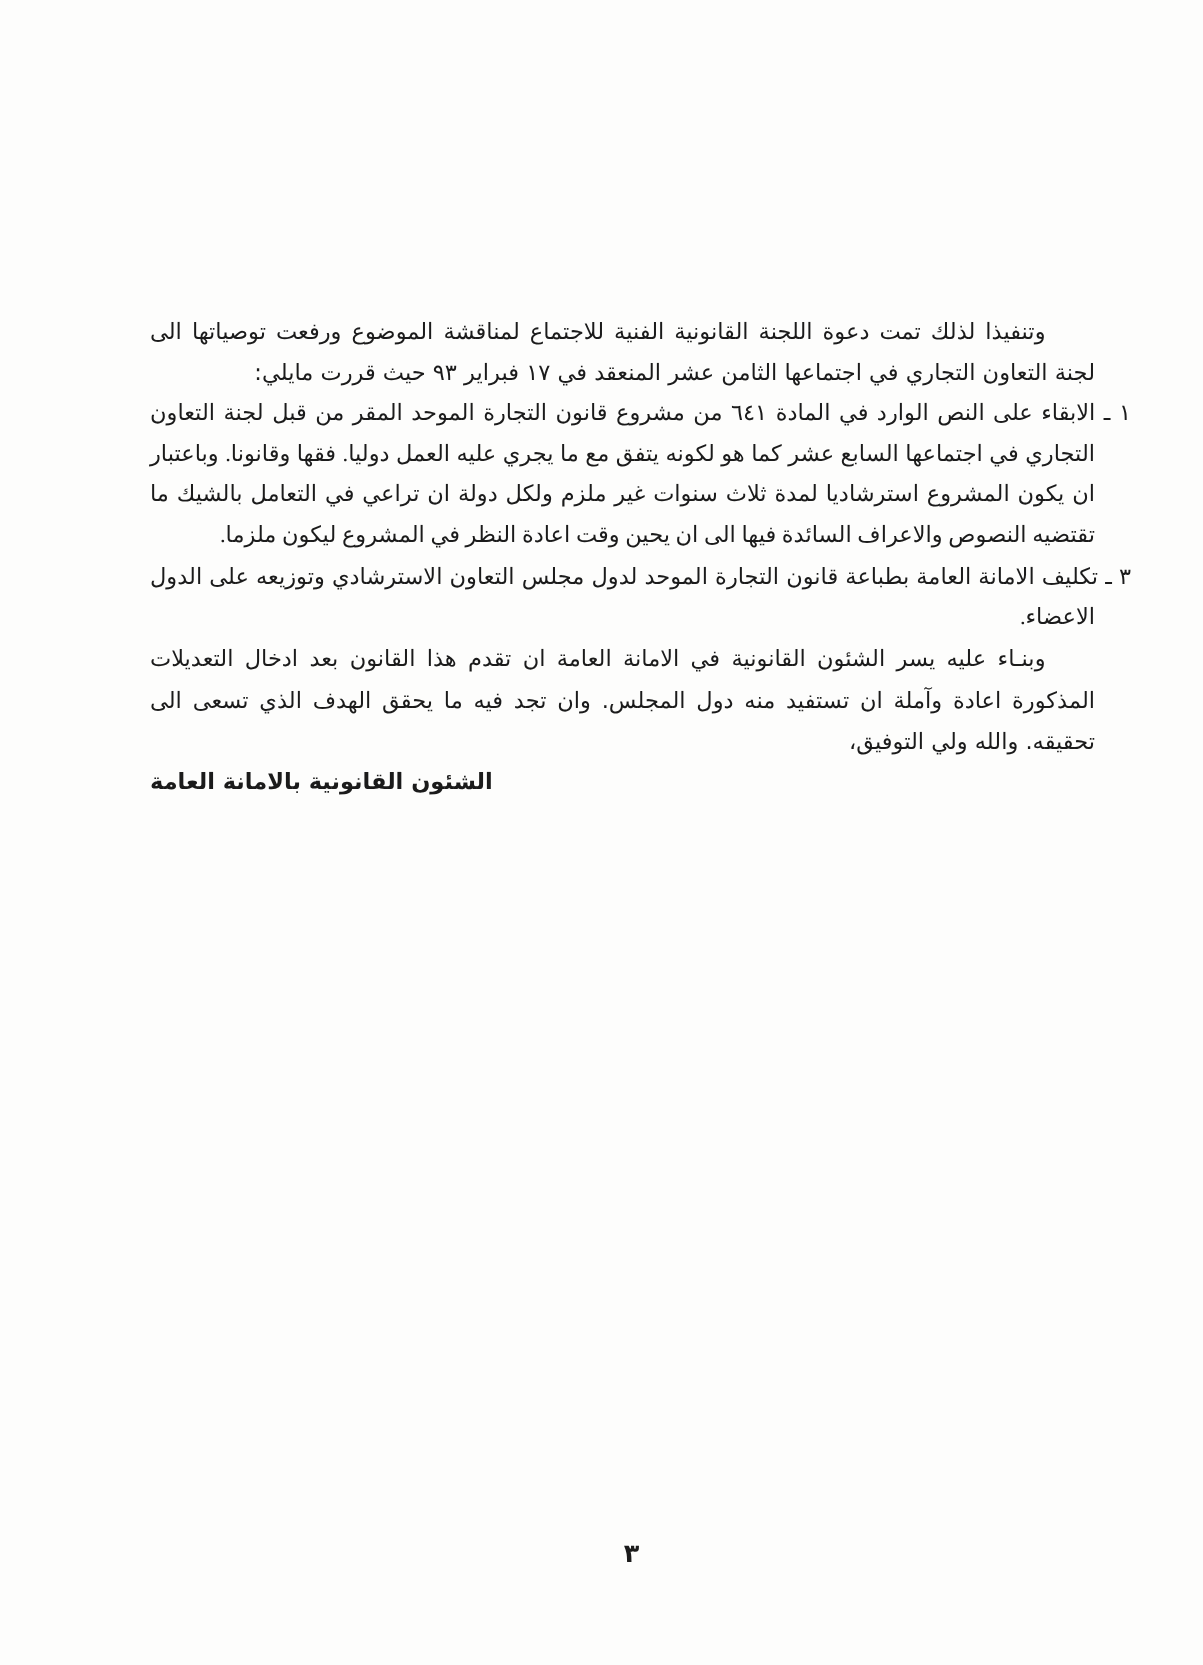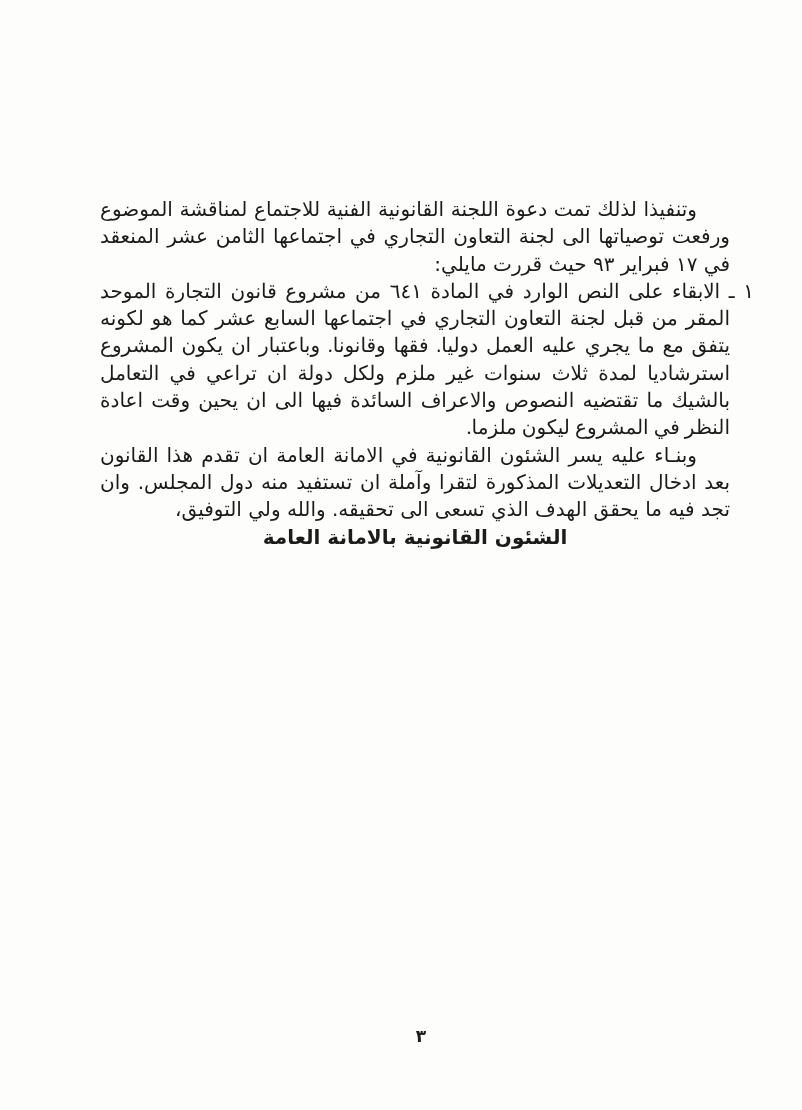--- a/index.html
+++ b/index.html
@@ -12,27 +12,27 @@
     width: 802px;
     height: 1110px;
     margin: 0 auto;
     background: #fdfdfc;
     font-family: "DejaVu Sans", sans-serif;
     color: #1b1b1b;
     overflow: hidden;
   }
   .text-block {
     position: absolute;
-    top: 196px;
+    top: 208px;
     left: 100px;
     width: 630px;
     direction: rtl;
     unicode-bidi: embed;
     text-align: justify;
-    font-size: 20px;
+    font-size: 15px;
     line-height: 27.3px;
     letter-spacing: 0;
   }
   .text-block p {
     margin: 0;
     padding: 0;
   }
   
   .para-indent {
     text-indent: 33px;
@@ -42,21 +42,21 @@
     padding-right: 24px;
     text-indent: -24px;
     font-family: Liberation Serif, serif;
   }
   .item .num {
     white-space: nowrap;
   }
   
   .signature {
     font-weight: bold;
-    text-align: center;
+    text-align: left;
     text-indent: 0;
     padding-left: 14px;
     margin-top: 1px;
   }
   .page-number {
     position: absolute;
     top: 1026px;
     left: 406px;
     width: 30px;
     text-align: center;
@@ -71,22 +71,23 @@
 
 <div class="page">
 
   <div class="text-block">
 
     <p class="para-indent">وتنفيذا لذلك تمت دعوة اللجنة القانونية الفنية للاجتماع لمناقشة الموضوع ورفعت توصياتها الى لجنة التعاون التجاري في اجتماعها الثامن عشر المنعقد في ١٧ فبراير ٩٣ حيث قررت مايلي:</p>
 
     <p class="item"><span class="num">١ ـ</span> <span>الابقاء على النص الوارد في المادة ٦٤١ من مشروع قانون التجارة الموحد المقر من قبل لجنة التعاون التجاري في اجتماعها السابع عشر كما هو لكونه يتفق مع ما يجري عليه العمل دوليا. فقها وقانونا. وباعتبار ان يكون المشروع استرشاديا لمدة ثلاث سنوات غير ملزم ولكل دولة ان تراعي في التعامل بالشيك ما تقتضيه النصوص والاعراف السائدة فيها الى ان يحين وقت اعادة النظر في المشروع ليكون ملزما.</span></p>
 
 
+    <p class="item"><span class="num">٣ ـ</span> <span>تكليف الامانة العامة بطباعة قانون التجارة الموحد لدول مجلس التعاون الاسترشادي وتوزيعه على الدول الاعضاء.</span></p>
 
-    <p class="para-indent">وبنـاء عليه يسر الشئون القانونية في الامانة العامة ان تقدم هذا القانون بعد ادخال التعديلات المذكورة لتقرا وآملة ان تستفيد منه دول المجلس. وان تجد فيه ما يحقق الهدف الذي تسعى الى تحقيقه. والله ولي التوفيق،</p>
+    <p class="para-indent">وبنـاء عليه يسر الشئون القانونية في الامانة العامة ان تقدم هذا القانون بعد ادخال التعديلات المذكورة اعادة وآملة ان تستفيد منه دول المجلس. وان تجد فيه ما يحقق الهدف الذي تسعى الى تحقيقه. والله ولي التوفيق،</p>
 
     <p class="signature">الشئون القانونية بالامانة العامة</p>
 
   </div>
 
   <div class="page-number">٣</div>
 
 </div>
 
 </body></html>

